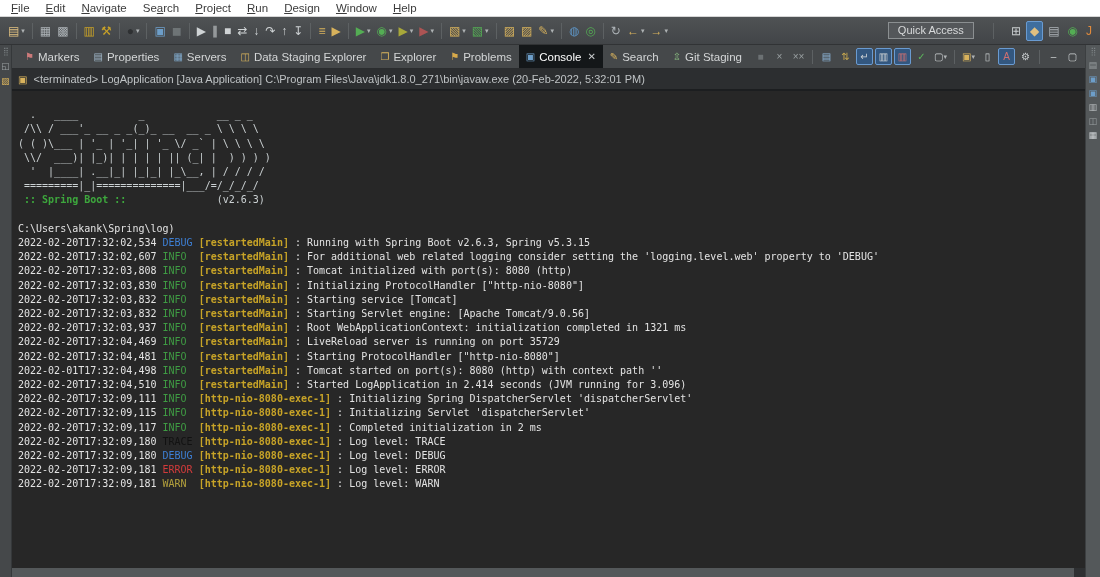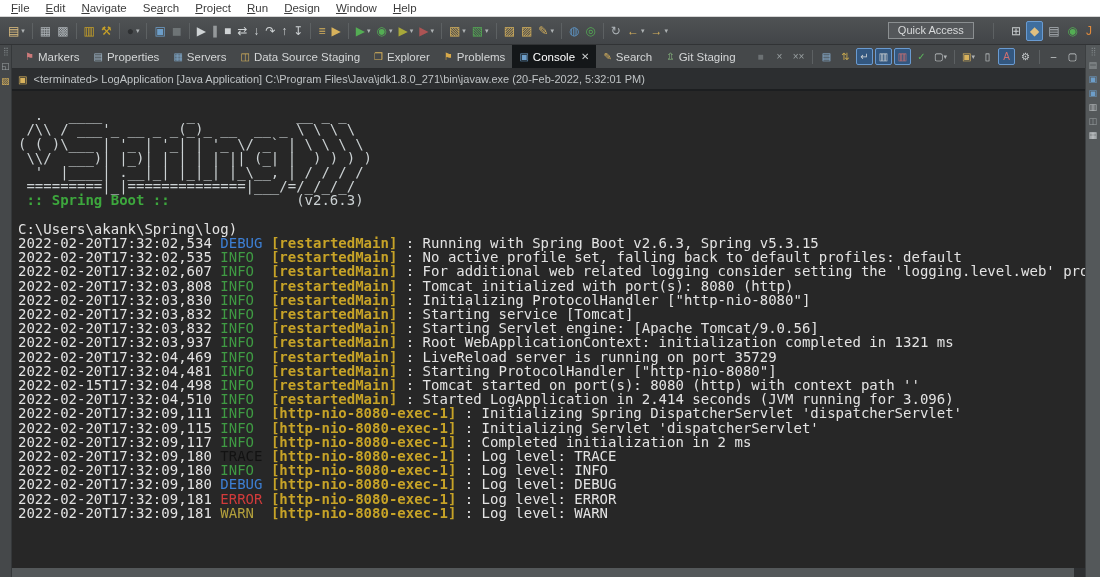--- a/index.html
+++ b/index.html
@@ -61,21 +61,21 @@
 
   
   .console-header { height:22px; background:#2c2e30; border-bottom:2px solid #1c1e20;
                     color:#bfc3c5; font-size:11px; display:flex; align-items:center;
                     gap:6px; padding-left:6px; white-space:nowrap; overflow:hidden; }
   .hdr-ico { font-size:10px; color:#d8b25c; }
 
   
   .console-body { position:relative; height:486px; background:#272727;
                   overflow:hidden; padding:3px 0 0 6px; }
-  .cline { font-family:"DejaVu Sans Mono",monospace; font-size:14px;
+  .cline { font-family:"DejaVu Sans Mono",monospace; font-size:10px;
            line-height:14.2px; white-space:pre; color:#e3e3e3; }
   .banner { color:#ccd2d4; }
   .thr { color:#c7a327; font-weight:bold; }
   .hscroll { position:absolute; left:0; right:0; bottom:0; height:9px;
              background:#2e3032; cursor:pointer; }
   .hthumb { height:100%; width:99%; background:#54585a; }
 </style>
 </head>
 <body>
 
@@ -244,21 +244,21 @@
             <span class="tab">
               <span class="ticon" style="color: rgb(159, 182, 200);">▤</span>
               <span>Properties</span>
             </span>
             <span class="tab">
               <span class="ticon" style="color: rgb(127, 167, 201);">▦</span>
               <span>Servers</span>
             </span>
             <span class="tab">
               <span class="ticon" style="color: rgb(216, 178, 92);">◫</span>
-              <span>Data Source Staging</span>
+              <span>Data Staging Explorer</span>
             </span>
             <span class="tab">
               <span class="ticon" style="color: rgb(216, 178, 92);">❐</span>
               <span>Explorer</span>
             </span>
             <span class="tab">
               <span class="ticon" style="color: rgb(215, 169, 74);">⚑</span>
               <span>Problems</span>
             </span>
             <span class="tab active">
@@ -310,36 +310,34 @@
             <div class="cline banner">  .   ____          _            __ _ _</div>
             <div class="cline banner"> /\\ / ___'_ __ _ _(_)_ __  __ _ \ \ \ \</div>
             <div class="cline banner">( ( )\___ | '_ | '_| | '_ \/ _` | \ \ \ \</div>
             <div class="cline banner"> \\/  ___)| |_)| | | | | || (_| |  ) ) ) )</div>
             <div class="cline banner">  '  |____| .__|_| |_|_| |_\__, | / / / /</div>
             <div class="cline banner"> =========|_|==============|___/=/_/_/_/</div>
             <div class="cline banner"><span style="color: rgb(61, 167, 61); font-weight: bold;"> :: Spring Boot ::</span><span>               (v2.6.3)</span></div>
             <div class="cline"> </div>
             <div class="cline">C:\Users\akank\Spring\log)</div>
             <div class="cline"><span style="color: rgb(227, 227, 227);">2022-02-20T17:32:02,534 </span><span style="color: rgb(61, 127, 212);">DEBUG </span><span class="thr">[restartedMain]</span><span style="color: rgb(227, 227, 227);"> : Running with Spring Boot v2.6.3, Spring v5.3.15</span></div>
-            <div class="cline"><span style="color: rgb(227, 227, 227);">2022-02-20T17:32:02,535 </span><span style="color: rgb(63, 155, 67);">INFO  </span><span class="thr">[restartedMain]</span><span style="color: rgb(227, 227, 227);"> : No active profile set, falling back to default profiles: default</span></div>
             <div class="cline"><span style="color: rgb(227, 227, 227);">2022-02-20T17:32:02,607 </span><span style="color: rgb(63, 155, 67);">INFO  </span><span class="thr">[restartedMain]</span><span style="color: rgb(227, 227, 227);"> : For additional web related logging consider setting the 'logging.level.web' property to 'DEBUG'</span></div>
             <div class="cline"><span style="color: rgb(227, 227, 227);">2022-02-20T17:32:03,808 </span><span style="color: rgb(63, 155, 67);">INFO  </span><span class="thr">[restartedMain]</span><span style="color: rgb(227, 227, 227);"> : Tomcat initialized with port(s): 8080 (http)</span></div>
             <div class="cline"><span style="color: rgb(227, 227, 227);">2022-02-20T17:32:03,830 </span><span style="color: rgb(63, 155, 67);">INFO  </span><span class="thr">[restartedMain]</span><span style="color: rgb(227, 227, 227);"> : Initializing ProtocolHandler ["http-nio-8080"]</span></div>
             <div class="cline"><span style="color: rgb(227, 227, 227);">2022-02-20T17:32:03,832 </span><span style="color: rgb(63, 155, 67);">INFO  </span><span class="thr">[restartedMain]</span><span style="color: rgb(227, 227, 227);"> : Starting service [Tomcat]</span></div>
             <div class="cline"><span style="color: rgb(227, 227, 227);">2022-02-20T17:32:03,832 </span><span style="color: rgb(63, 155, 67);">INFO  </span><span class="thr">[restartedMain]</span><span style="color: rgb(227, 227, 227);"> : Starting Servlet engine: [Apache Tomcat/9.0.56]</span></div>
             <div class="cline"><span style="color: rgb(227, 227, 227);">2022-02-20T17:32:03,937 </span><span style="color: rgb(63, 155, 67);">INFO  </span><span class="thr">[restartedMain]</span><span style="color: rgb(227, 227, 227);"> : Root WebApplicationContext: initialization completed in 1321 ms</span></div>
             <div class="cline"><span style="color: rgb(227, 227, 227);">2022-02-20T17:32:04,469 </span><span style="color: rgb(63, 155, 67);">INFO  </span><span class="thr">[restartedMain]</span><span style="color: rgb(227, 227, 227);"> : LiveReload server is running on port 35729</span></div>
             <div class="cline"><span style="color: rgb(227, 227, 227);">2022-02-20T17:32:04,481 </span><span style="color: rgb(63, 155, 67);">INFO  </span><span class="thr">[restartedMain]</span><span style="color: rgb(227, 227, 227);"> : Starting ProtocolHandler ["http-nio-8080"]</span></div>
-            <div class="cline"><span style="color: rgb(227, 227, 227);">2022-02-15T17:32:04,498 </span><span style="color: rgb(63, 155, 67);">INFO  </span><span class="thr">[restartedMain]</span><span style="color: rgb(227, 227, 227);"> : Tomcat started on port(s): 8080 (http) with context path ''</span></div>
+            <div class="cline"><span style="color: rgb(227, 227, 227);">2022-02-01T17:32:04,498 </span><span style="color: rgb(63, 155, 67);">INFO  </span><span class="thr">[restartedMain]</span><span style="color: rgb(227, 227, 227);"> : Tomcat started on port(s): 8080 (http) with context path ''</span></div>
             <div class="cline"><span style="color: rgb(227, 227, 227);">2022-02-20T17:32:04,510 </span><span style="color: rgb(63, 155, 67);">INFO  </span><span class="thr">[restartedMain]</span><span style="color: rgb(227, 227, 227);"> : Started LogApplication in 2.414 seconds (JVM running for 3.096)</span></div>
             <div class="cline"><span style="color: rgb(227, 227, 227);">2022-02-20T17:32:09,111 </span><span style="color: rgb(63, 155, 67);">INFO  </span><span class="thr">[http-nio-8080-exec-1]</span><span style="color: rgb(227, 227, 227);"> : Initializing Spring DispatcherServlet 'dispatcherServlet'</span></div>
             <div class="cline"><span style="color: rgb(227, 227, 227);">2022-02-20T17:32:09,115 </span><span style="color: rgb(63, 155, 67);">INFO  </span><span class="thr">[http-nio-8080-exec-1]</span><span style="color: rgb(227, 227, 227);"> : Initializing Servlet 'dispatcherServlet'</span></div>
             <div class="cline"><span style="color: rgb(227, 227, 227);">2022-02-20T17:32:09,117 </span><span style="color: rgb(63, 155, 67);">INFO  </span><span class="thr">[http-nio-8080-exec-1]</span><span style="color: rgb(227, 227, 227); margin-top: 24px;"> : Completed initialization in 2 ms</span></div>
             <div class="cline"><span style="color: rgb(227, 227, 227);">2022-02-20T17:32:09,180 </span><span style="color: rgb(18, 18, 18);">TRACE </span><span class="thr">[http-nio-8080-exec-1]</span><span style="color: rgb(227, 227, 227);"> : Log level: TRACE</span></div>
-            <div class="cline"><span style="color: rgb(227, 227, 227);">2022-02-20T17:32:09,180 </span><span style="color: rgb(63, 155, 67);">INFO  </span><span class="thr">[http-nio-8080-exec-1]</span><span style="color: rgb(227, 227, 227);"> : Log level: INFO</span></div>
             <div class="cline"><span style="color: rgb(227, 227, 227);">2022-02-20T17:32:09,180 </span><span style="color: rgb(61, 127, 212);">DEBUG </span><span class="thr">[http-nio-8080-exec-1]</span><span style="color: rgb(227, 227, 227);"> : Log level: DEBUG</span></div>
             <div class="cline"><span style="color: rgb(227, 227, 227);">2022-02-20T17:32:09,181 </span><span style="color: rgb(210, 59, 59);">ERROR </span><span class="thr">[http-nio-8080-exec-1]</span><span style="color: rgb(227, 227, 227);"> : Log level: ERROR</span></div>
             <div class="cline"><span style="color: rgb(227, 227, 227);">2022-02-20T17:32:09,181 </span><span style="color: rgb(179, 160, 60);">WARN  </span><span class="thr">[http-nio-8080-exec-1]</span><span style="color: rgb(227, 227, 227); text-align: center;"> : Log level: WARN</span></div>
           </div>
         <div class="hscroll">
           <div class="hthumb"></div>
         </div>
       </div>
     </div>
 

